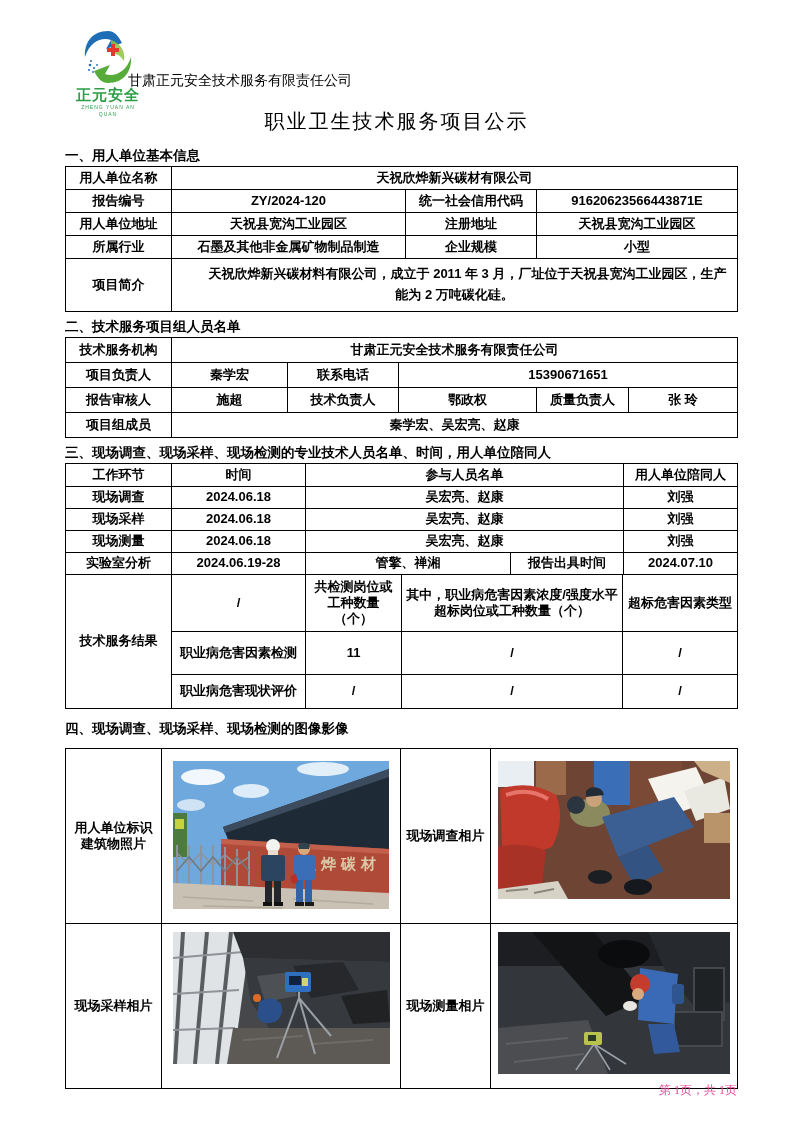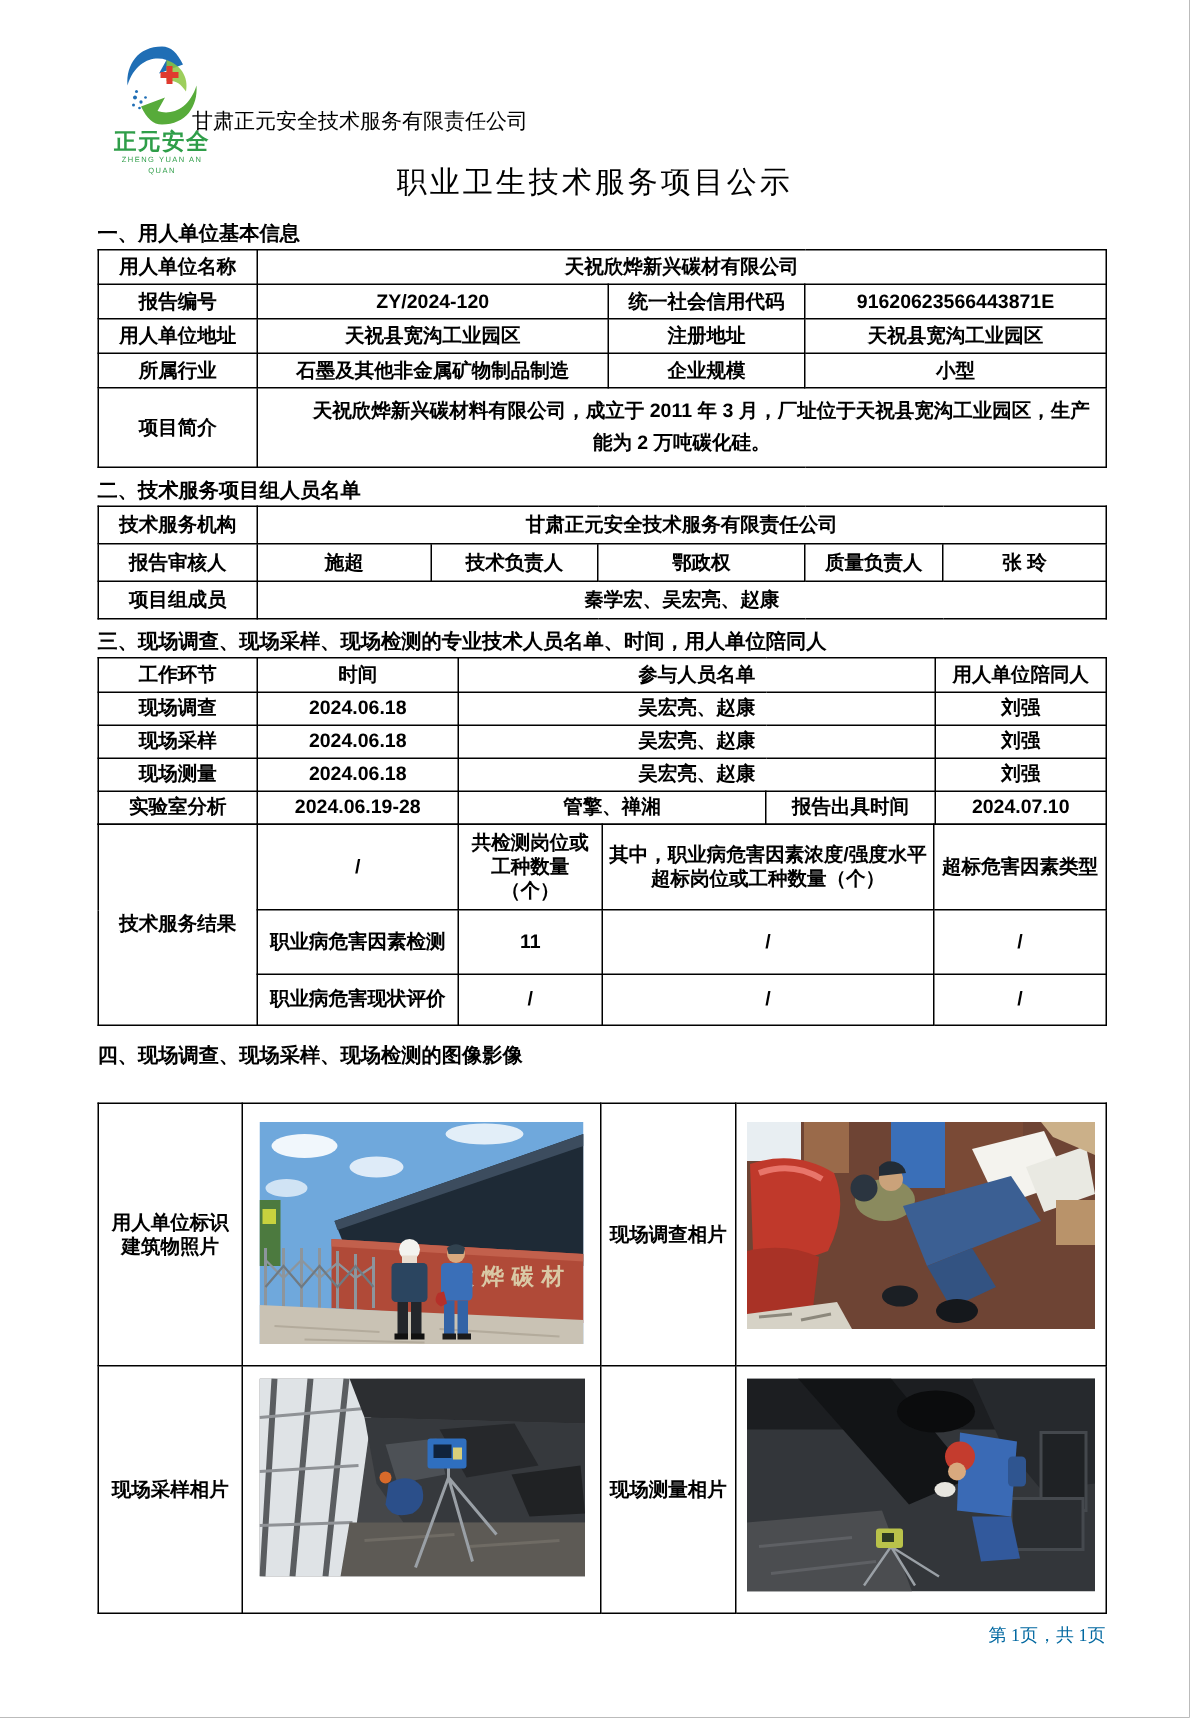--- a/index.html
+++ b/index.html
@@ -19,38 +19,38 @@
   .logo-name { color: #2f9e49; font-weight: bold; font-size: 15px; letter-spacing: 1px; line-height: 1.1; }
   .logo-sub  { color: #2f9e49; font-size: 5px; letter-spacing: 1px; line-height: 1.4; }
   .company-name { position: absolute; left: 128px; top: 72px; font-size: 14px; }
   .doc-title { position: absolute; left: 0; top: 108px; width: 100%;
                text-align: center; font-size: 20px; font-weight: normal; letter-spacing: 2px; }
   
   .content { position: absolute; left: 65px; top: 145px; width: 672px; }
   .sec-heading { font-size: 13.5px; font-weight: bold; margin: 3px 0 3px 0; line-height: 15px; }
   .sec-heading.mt9 { margin-top: 7px; }
   .sec-heading.mt7 { margin-top: 7px; }
-  .sec-heading.mt12 { margin-top: 12px; margin-bottom: 24px; }
+  .sec-heading.mt12 { margin-top: 12px; margin-bottom: 12px; }
   table { border-collapse: collapse; width: 672px; table-layout: fixed; }
   td {
     border: 1px solid #000;
     font-size: 13px; font-weight: bold;
     text-align: center; vertical-align: middle;
     line-height: 1.25; padding: 2px 4px;
     overflow: hidden;
   }
   .joined { margin-top: -1px; }
   td.intro-cell { text-align: center; text-indent: 2em; padding: 3px 8px; line-height: 1.6; }
   td.photo-cell { vertical-align: top; padding: 0; }
   td.photo-cell svg { display: block; margin: 0 auto; }
   td.pc1 { padding-top: 12px; }
   td.pc2 { padding-top: 8px; }
   td.lbl-narrow { padding: 2px 5px; }
   
-  .footer { position: absolute; right: 56px; bottom: 46px; font-size: 12px; color: #0369a1;
+  .footer { position: absolute; right: 56px; bottom: 46px; font-size: 12px; color: #ec4899;
             font-family: "Liberation Serif", "DejaVu Serif", serif; }
 </style>
 </head>
 <body>
 
 <div class="page">
 
   <div class="logo">
     <svg viewBox="0 0 60 60">
       <path d="M30 4 C14 4 6 16 7 30 C12 14 24 10 33 13 L28 22 L44 16 C40 8 36 4 30 4 Z" fill="#1f6eb5"></path>
@@ -120,20 +120,26 @@
           <col style="width:138px">
           <col style="width:92px">
           <col style="width:109px">
         </colgroup>
       <tbody>
           <tr>
         <td style="height:25px">技术服务机构</td>
         <td colspan="5">甘肃正元安全技术服务有限责任公司</td>
       </tr>
       <tr>
+        <td style="height:25px">项目负责人</td>
+        <td>秦学宏</td>
+        <td>联系电话</td>
+        <td colspan="3">15390671651</td>
+      </tr>
+      <tr>
         <td style="height:25px">报告审核人</td>
         <td>施超</td>
         <td>技术负责人</td>
         <td>鄂政权</td>
         <td>质量负责人</td>
         <td>张 玲</td>
       </tr>
       <tr>
         <td style="height:25px">项目组成员</td>
         <td colspan="5">秦学宏、吴宏亮、赵康</td>

